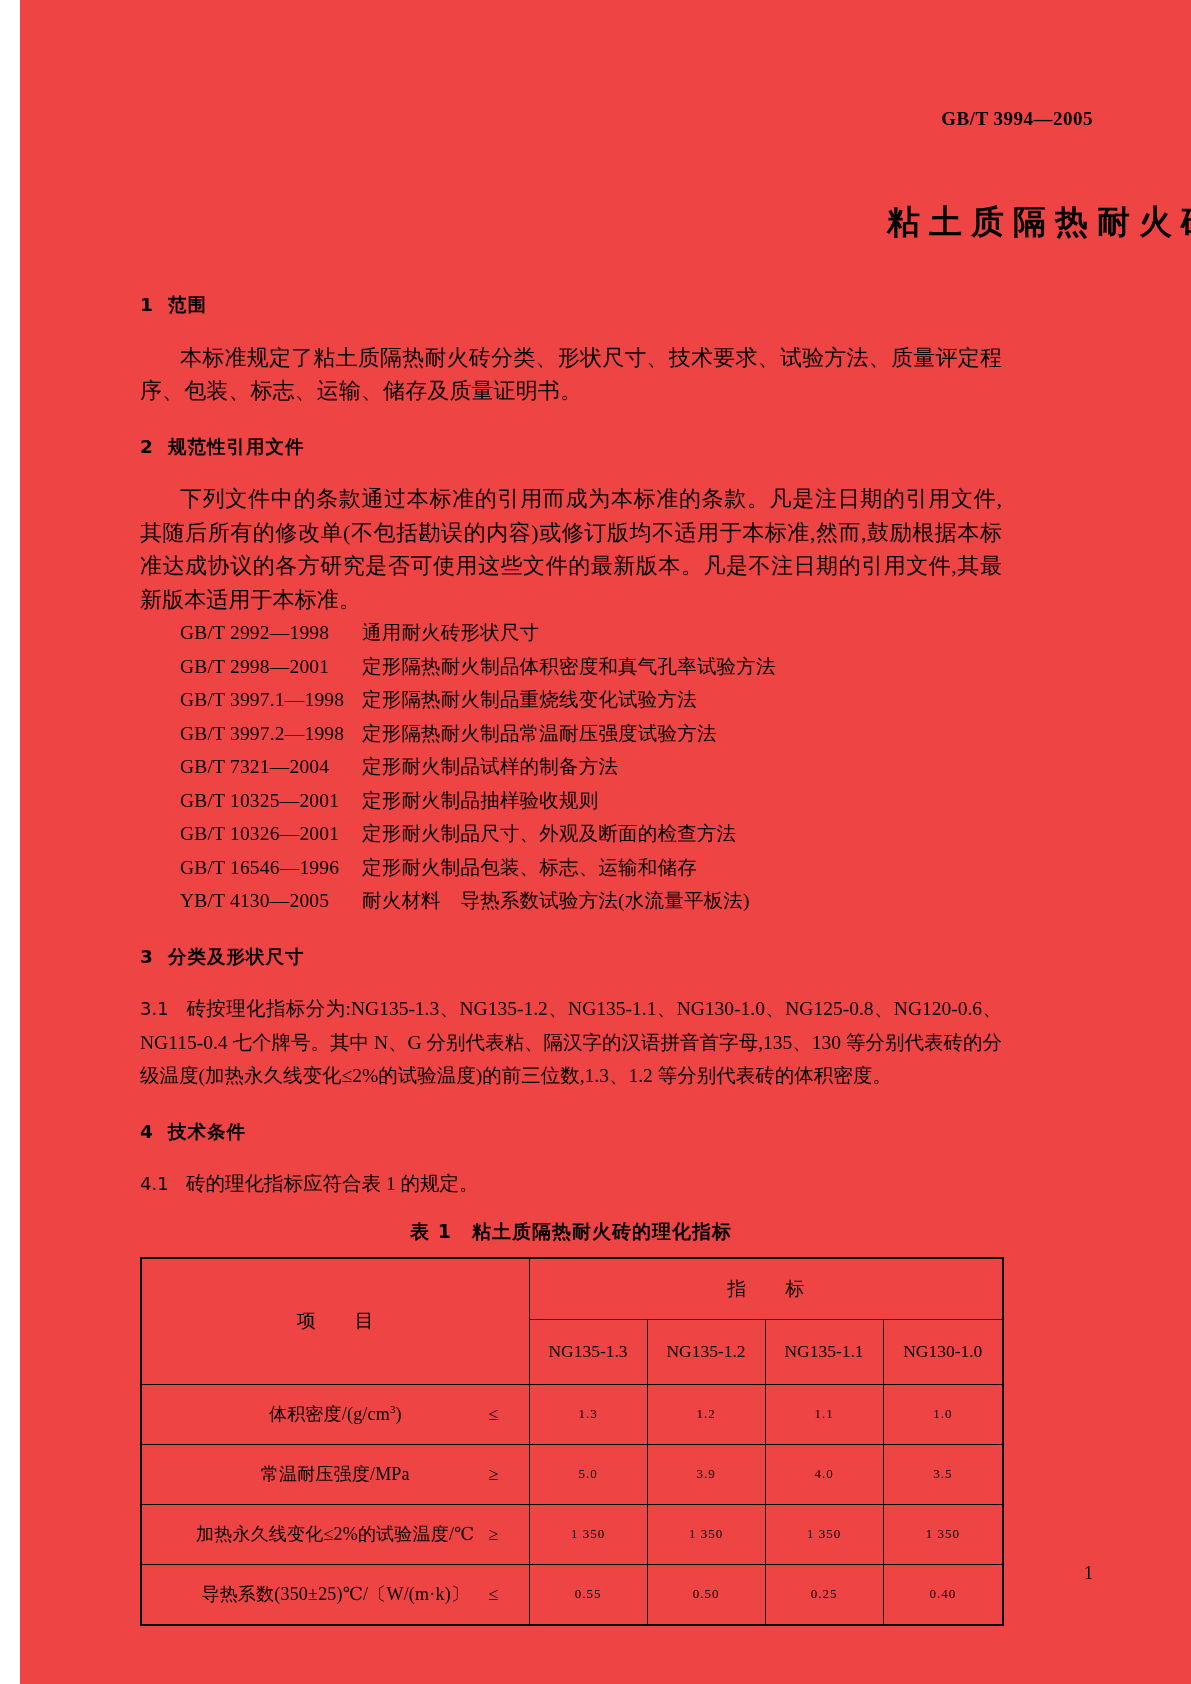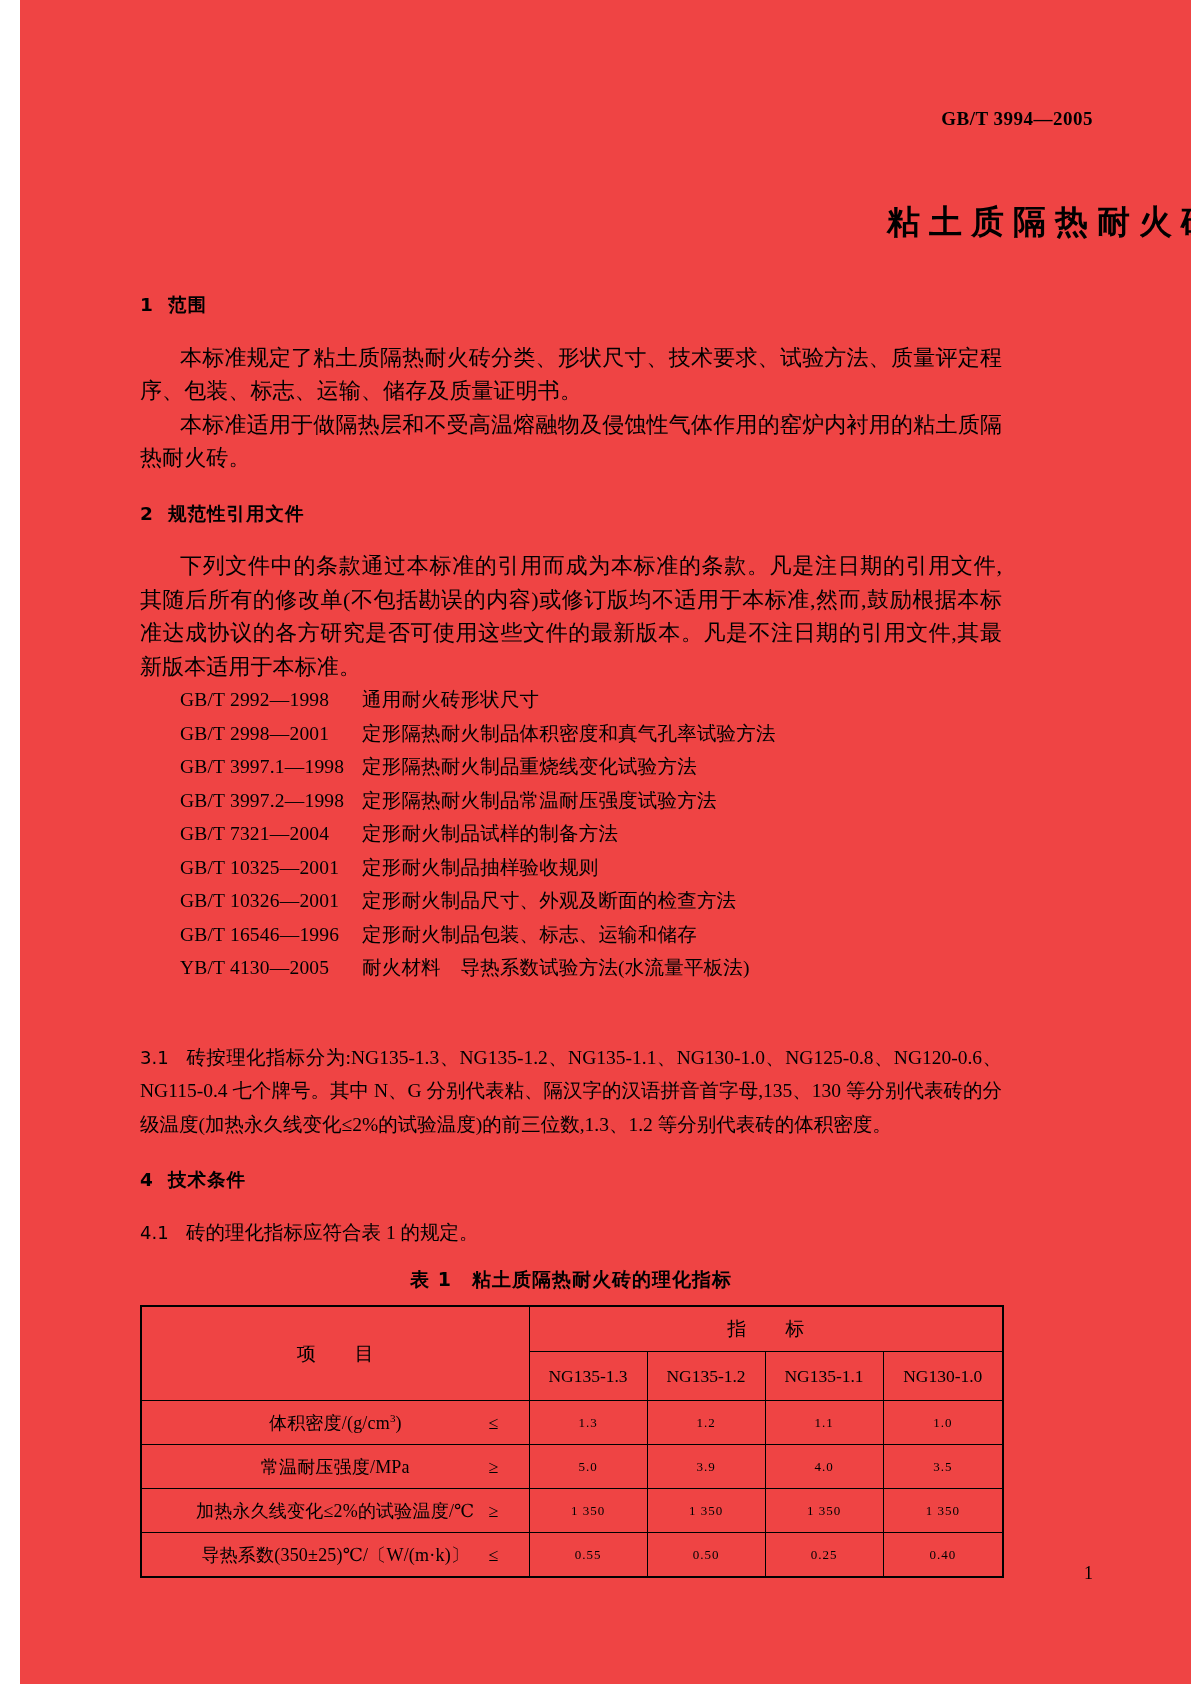--- a/index.html
+++ b/index.html
@@ -124,21 +124,21 @@
   }
   table.spec {
     border-collapse: collapse;
     width: 862px;
     table-layout: fixed;
     font-size: 17px;
   }
   table.spec td, table.spec th {
     border: 1px solid #000;
     font-weight: normal;
-    padding: 0;
+    padding: 8px;
     text-align: center;
     vertical-align: middle;
   }
   table.spec .outer-top { border-top: 2px solid #000; }
   table.spec .outer-left { border-left: 2px solid #000; }
   table.spec .outer-right { border-right: 2px solid #000; }
   table.spec .outer-bottom { border-bottom: 2px solid #000; }
 
   .th-item {
     height: 92px;
@@ -201,21 +201,20 @@
 
   <div class="doc-title">粘土质隔热耐火砖</div>
 
   <div class="body">
 
     <h2 class="section">
       <span class="sec-num">1</span><span>范围</span>
     </h2>
     <div class="gap-md"></div>
     <p class="para indent">本标准规定了粘土质隔热耐火砖分类、形状尺寸、技术要求、试验方法、质量评定程序、包装、标志、运输、储存及质量证明书。</p>
-    <p class="para indent">本标准适用于做隔热层和不受高温熔融物及侵蚀性气体作用的窑炉内衬用的粘土质隔热耐火砖。</p>
 
     <div class="gap-lg"></div>
 
     <h2 class="section">
       <span class="sec-num">2</span><span>规范性引用文件</span>
     </h2>
     <div class="gap-md"></div>
     <p class="para indent">下列文件中的条款通过本标准的引用而成为本标准的条款。凡是注日期的引用文件,其随后所有的修改单(不包括勘误的内容)或修订版均不适用于本标准,然而,鼓励根据本标准达成协议的各方研究是否可使用这些文件的最新版本。凡是不注日期的引用文件,其最新版本适用于本标准。</p>
 
     <ul class="ref-list">
@@ -225,20 +224,23 @@
       <li><span class="ref-code">GB/T 3997.2—1998</span><span class="ref-name">定形隔热耐火制品常温耐压强度试验方法</span></li>
       <li><span class="ref-code">GB/T 7321—2004</span><span class="ref-name">定形耐火制品试样的制备方法</span></li>
       <li><span class="ref-code">GB/T 10325—2001</span><span class="ref-name">定形耐火制品抽样验收规则</span></li>
       <li><span class="ref-code">GB/T 10326—2001</span><span class="ref-name">定形耐火制品尺寸、外观及断面的检查方法</span></li>
       <li><span class="ref-code">GB/T 16546—1996</span><span class="ref-name">定形耐火制品包装、标志、运输和储存</span></li>
       <li><span class="ref-code">YB/T 4130—2005</span><span class="ref-name">耐火材料　导热系数试验方法(水流量平板法)</span></li>
     </ul>
 
     <div class="gap-lg"></div>
 
+    <h2 class="section">
+      <span class="sec-num">3</span><span>分类及形状尺寸</span>
+    </h2>
     <div class="gap-md"></div>
     <p class="clause"><span class="clause-num">3.1</span><span>砖按理化指标分为:NG135-1.3、NG135-1.2、NG135-1.1、NG130-1.0、NG125-0.8、NG120-0.6、NG115-0.4 七个牌号。其中 N、G 分别代表粘、隔汉字的汉语拼音首字母,135、130 等分别代表砖的分级温度(加热永久线变化≤2%的试验温度)的前三位数,1.3、1.2 等分别代表砖的体积密度。</span></p>
 
     <div class="gap-lg"></div>
 
     <h2 class="section">
       <span class="sec-num">4</span><span>技术条件</span>
     </h2>
     <div class="gap-md"></div>
     <p class="clause"><span class="clause-num">4.1</span><span>砖的理化指标应符合表 1 的规定。</span></p>

